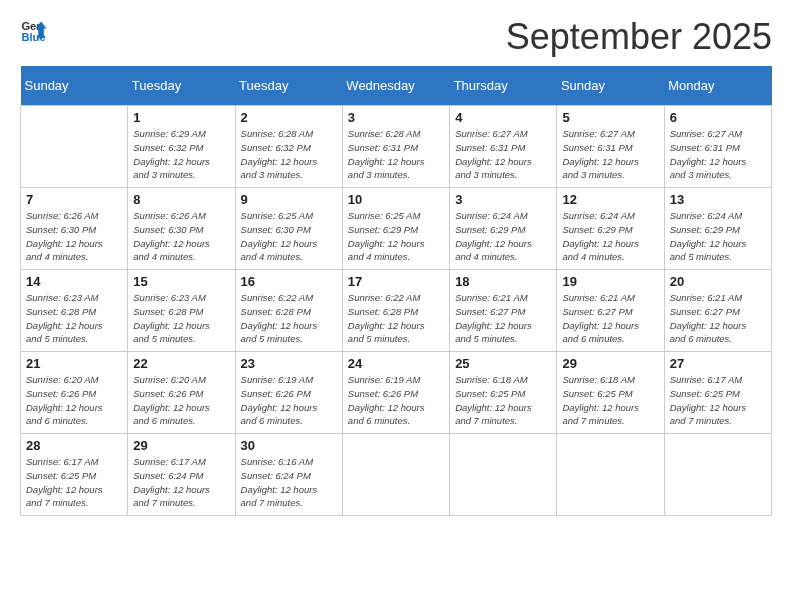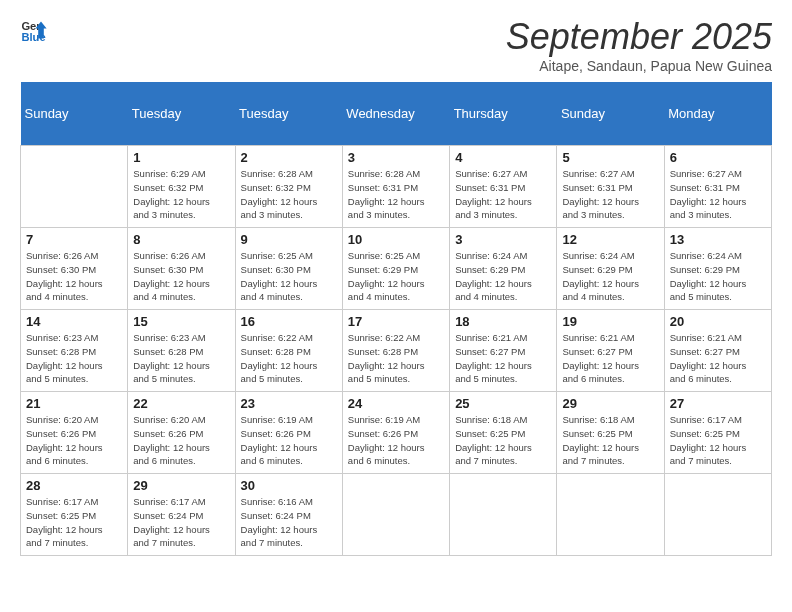--- a/index.html
+++ b/index.html
@@ -25,35 +25,34 @@
       width: 28px;
       height: 28px;
     }
     .title-area {
       text-align: right;
     }
     .month-title {
       font-size: 36px;
       font-weight: normal;
       color: #333;
-      font-style: italic;
     }
     .subtitle {
       font-size: 14px;
       color: #555;
     }
     table {
       width: 100%;
       border-collapse: collapse;
       font-size: 10.5px;
     }
     thead tr th {
       background-color: #2e75c3;
       color: #fff;
-      padding: 24px 4px;
+      padding: 12px 4px;
       text-align: left;
       font-size: 13px;
       font-weight: normal;
     }
     tbody tr td {
       border: 1px solid #ccc;
       vertical-align: top;
       padding: 4px 5px;
       min-height: 80px;
       width: 14.28%;
@@ -61,20 +60,21 @@
     .day-number {
       font-size: 13px;
       font-weight: bold;
       color: #222;
       margin-bottom: 2px;
     }
     .day-info {
       font-size: 9.5px;
       color: #444;
       line-height: 1.45;
+      font-style: italic;
     }
     .empty-cell {
       background: #fff;
     }
     .week-row td {
       height: 82px;
     }
   </style>
 </head>
 <body>
@@ -82,21 +82,20 @@
 <div class="header-area">
   <div class="logo">
     <svg class="logo-icon" viewBox="0 0 40 40">
       <text x="2" y="20" font-size="16" font-weight="bold" fill="#333">Gen</text>
       <text x="2" y="36" font-size="16" font-weight="bold" fill="#1a6fc4">Blue</text>
       <polygon points="30,8 38,18 34,18 34,32 26,32 26,18 22,18" fill="#1a6fc4"></polygon>
     </svg>
   </div>
   <div class="title-area">
     <div class="month-title">September 2025</div>
-    <div class="subtitle">Aitape, Sandaun, Papua New Guinea</div>
   </div>
 </div>
 
 <table>
   <thead>
     <tr>
     <th>Sunday</th>
         <th>Tuesday</th>
         <th>Tuesday</th>
         <th>Wednesday</th>

